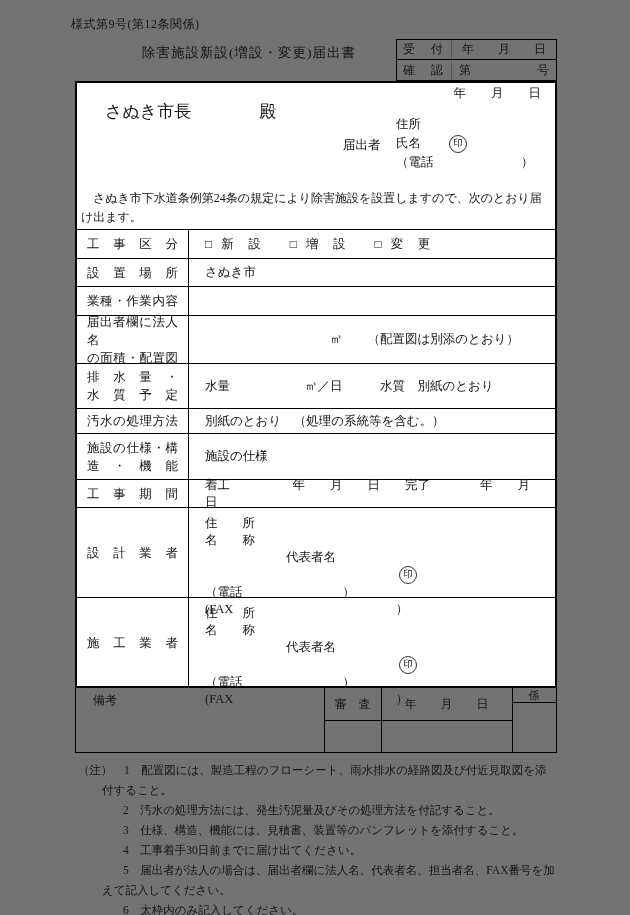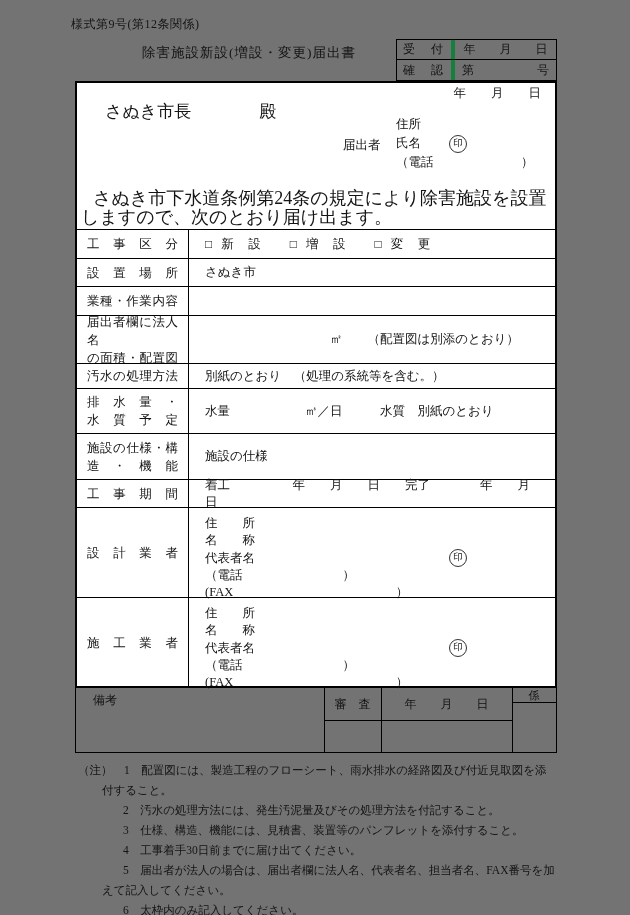--- a/index.html
+++ b/index.html
@@ -6,48 +6,48 @@
   body{width:630px;height:915px;font-family:"Liberation Serif","DejaVu Serif",serif;color:#141414;}
   .page{position:relative;width:630px;height:915px;background:#737373;overflow:hidden;}
   .abs{position:absolute;}
   
   .form-number{left:71px;top:16px;font-size:12px;letter-spacing:.5px;}
   .form-title{left:142px;top:44px;font-size:13.5px;letter-spacing:1px;}
   
   .reception{left:396px;top:39px;width:161px;height:42px;border:1px solid #000;box-sizing:border-box;font-size:12px;}
   .rec-row{display:flex;height:20px;box-sizing:border-box;}
   .rec-row.top{border-bottom:1px solid #000;}
-  .rec-label{width:54px;border-right:4px solid #15803d;display:flex;align-items:center;justify-content:center;letter-spacing:2px;text-align:center;}
+  .rec-label{width:54px;border-right:1px solid #15803d;display:flex;align-items:center;justify-content:center;letter-spacing:2px;text-align:center;}
   .rec-val{flex:1;display:flex;align-items:center;justify-content:center;}
   .rec-val.between{justify-content:space-between;padding:0 7px;}
   
   .main-box{left:75px;top:81px;width:482px;height:607px;border:2px solid #000;box-sizing:border-box;background:#fff;}
   .head-area{position:relative;height:146px;font-size:12.5px;}
   .date-line{position:absolute;top:2px;right:14px;}
   .addressee{position:absolute;left:28px;top:17px;font-size:17px;}
   .notifier-label{position:absolute;left:266px;top:54px;}
   .notifier-lines{position:absolute;left:319px;top:32px;line-height:19px;}
   .name-line{display:flex;align-items:center;}
-  .declaration{position:absolute;left:4px;right:4px;top:106px;font-size:18px;line-height:19px;text-indent:12px;}
+  .declaration{position:absolute;left:4px;right:4px;top:106px;font-size:12px;line-height:19px;text-indent:12px;}
   
   .grid{display:flex;flex-direction:column;}
   .row{display:flex;border-top:1px solid #000;box-sizing:border-box;}
   .r29{height:29px}.r28{height:28px}.r25{height:25px}.r48{height:48px}.r45{height:45px}.r46{height:46px}.r90{height:90px}
   .cell{box-sizing:border-box;}
   .label{width:112px;border-right:1px solid #000;display:flex;align-items:center;padding:0 10px;font-size:12.5px;}
   .label-text{width:100%;white-space:pre-line;text-align:justify;text-align-last:justify;line-height:18px;}
   .value{flex:1;display:flex;align-items:center;padding-left:16px;font-size:12.5px;}
   .value.right{justify-content:flex-end;padding-right:36px;}
   .opts{display:flex;gap:28px;}
   .opt{display:inline-flex;align-items:center;}
   .opt .box{margin-right:9px;font-size:12px;}
   .opt .optlabel{letter-spacing:1px;}
   .biz{flex-direction:column;align-items:flex-start;justify-content:space-between;padding:7px 0 7px 16px;}
   .biz .bl{line-height:17px;}
-  .rep-line{display:flex;align-items:center;}
+  .rep-line{display:flex;align-items:center;flex-direction:column;}
   .stamp{display:inline-flex;align-items:center;justify-content:center;width:16px;height:16px;border:1px solid #333;border-radius:50%;font-size:9.5px;line-height:1;flex:0 0 auto;}
   .stamp.biz-stamp{margin-left:194px;}
   .stamp.notifier-stamp{margin-left:28px;}
   
   .remarks{left:75px;top:688px;width:482px;height:65px;border:1px solid #000;border-top:none;box-sizing:border-box;font-size:12px;padding-left:9px;}
   .remarks-inner{position:relative;width:100%;height:100%;}
   .remarks-label{position:absolute;left:8px;top:4px;}
   .vline{position:absolute;top:0;bottom:0;width:1px;background:#000;}
   .v1{left:239px}.v2{left:296px}.v3{left:427px}
   .hline{position:absolute;height:1px;background:#000;}
@@ -139,33 +139,33 @@
       </div>
 
       <div class="row r48">
         <div class="cell label">
             <div class="label-text">届出者欄に法人名
 の面積・配置図</div>
           </div>
         <div class="cell value right">㎡　　（配置図は別添のとおり）</div>
       </div>
 
-      <div class="row r25">
-        <div class="cell label">
-            <div class="label-text">汚水の処理方法</div>
-          </div>
-        <div class="cell value">別紙のとおり　（処理の系統等を含む。）</div>
-      </div>
-
       <div class="row r45">
         <div class="cell label">
             <div class="label-text">排水量・
 水質予定</div>
           </div>
         <div class="cell value">水量　　　　　　㎥／日　　　水質　別紙のとおり</div>
+      </div>
+
+      <div class="row r25">
+        <div class="cell label">
+            <div class="label-text">汚水の処理方法</div>
+          </div>
+        <div class="cell value">別紙のとおり　（処理の系統等を含む。）</div>
       </div>
 
       <div class="row r46">
         <div class="cell label">
             <div class="label-text">施設の仕様・構
 造・機能</div>
           </div>
         <div class="cell value">施設の仕様</div>
       </div>
 

